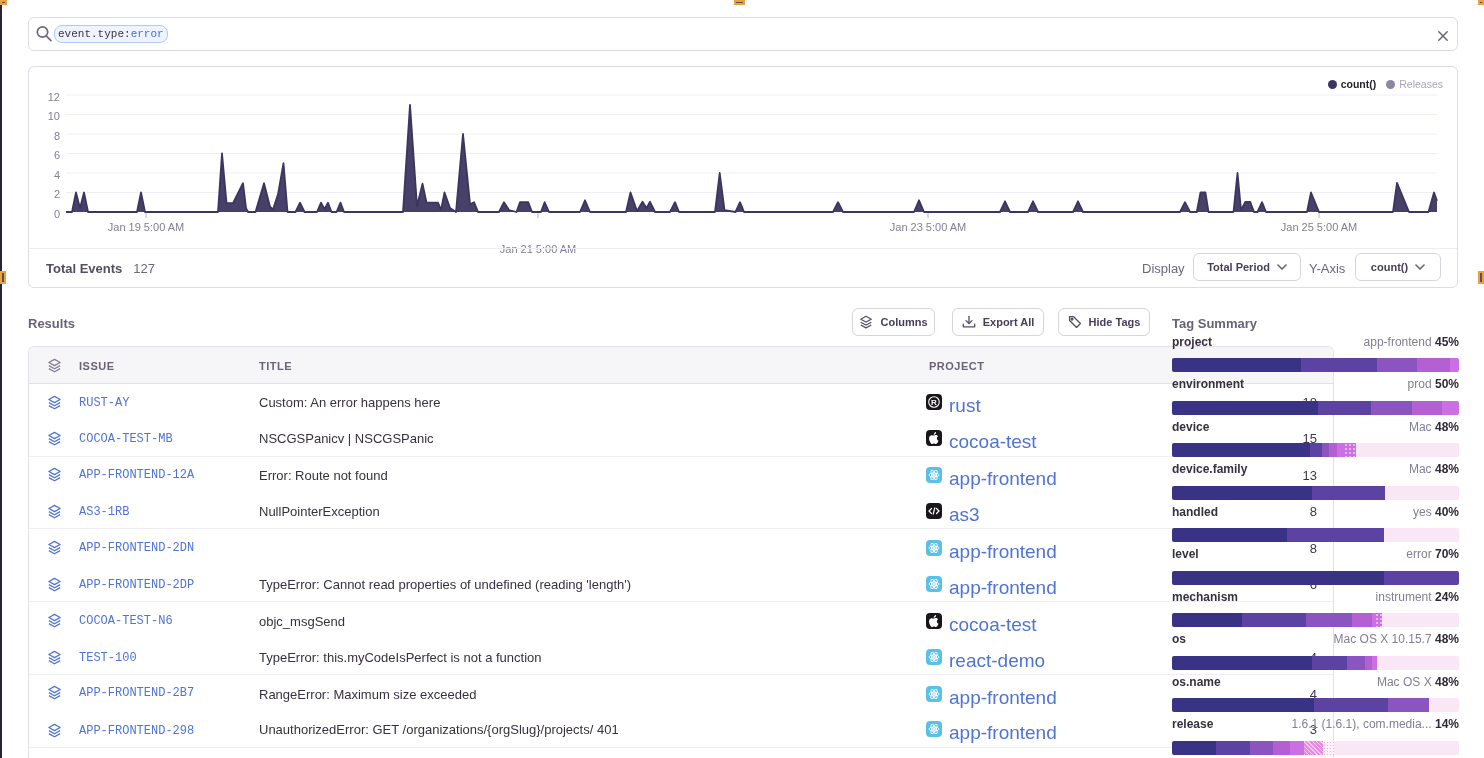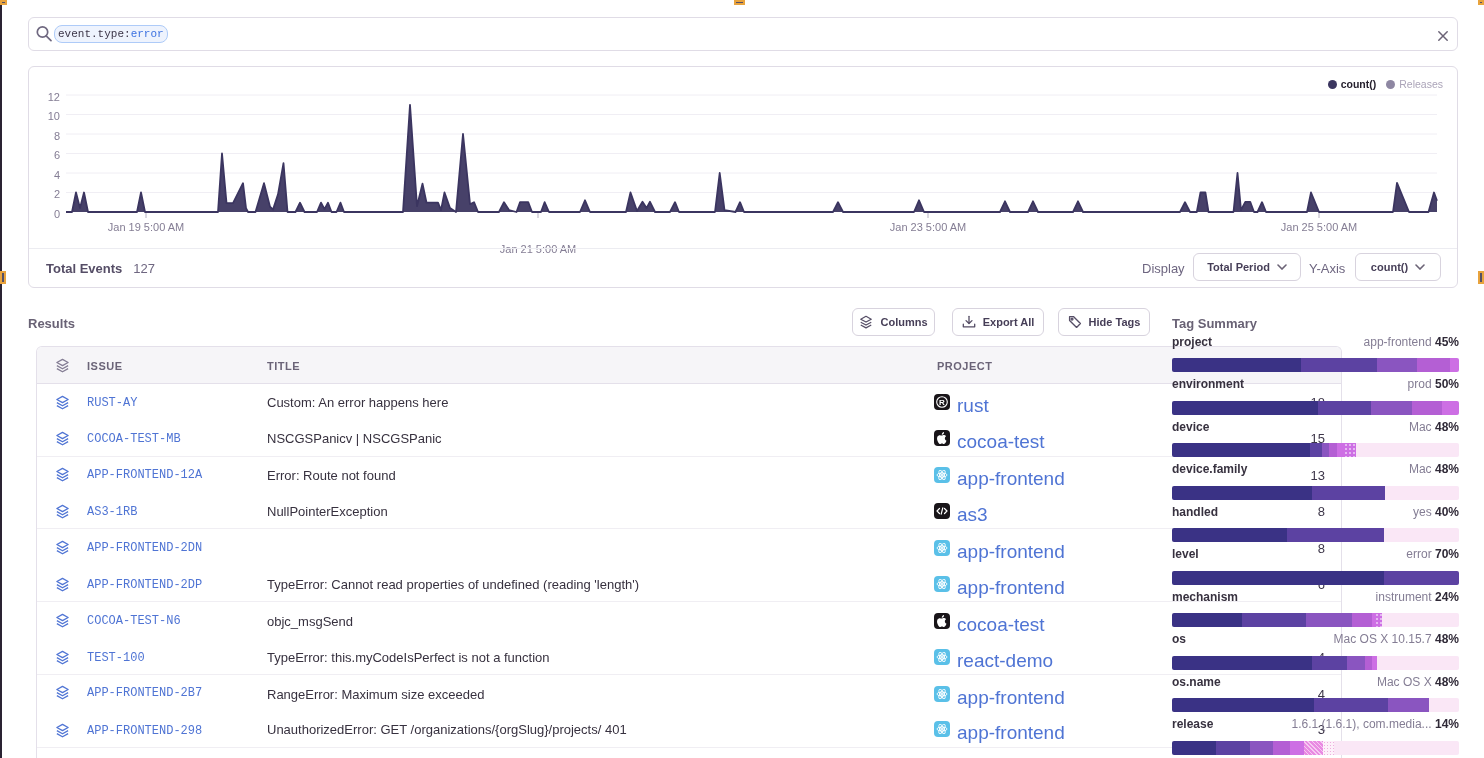--- a/index.html
+++ b/index.html
@@ -132,21 +132,21 @@
   Export All</div>
 <div class="btn" style="left:1058px;top:308px;width:92px;height:28px;">
   <svg width="14" height="14" viewBox="0 0 16 16">
       <g fill="none" stroke="#564e66" stroke-width="1.5" stroke-linejoin="round">
         <path d="M1.8 6.2 V1.8 H6.2 L14.2 9.8 L9.8 14.2 Z"></path>
         <circle cx="4.6" cy="4.6" r="1.1"></circle>
       </g>
     </svg>
   Hide Tags</div>
 
-<div class="abs" style="left:28px;top:346px;width:1306px;height:412px;border:1px solid #e4e0ea;border-bottom:none;border-radius:6px 6px 0 0;overflow:hidden;margin-left:8px;">
+<div class="abs" style="left:28px;top:346px;width:1306px;height:412px;border:1px solid #e4e0ea;border-bottom:none;border-radius:6px 6px 0 0;overflow:hidden;">
   <div class="abs" style="left:0;top:0;width:100%;height:37px;background:#f6f5f8;background-image:radial-gradient(#eceaf0 22%, transparent 24%);background-size:4px 4px;border-bottom:1px solid #e4e0ea;"></div>
 
   <svg class="abs" style="left:18px;top:11px;" width="15" height="15" viewBox="0 0 16 16">
       <g fill="none" stroke="#847d94" stroke-width="1.4" stroke-linejoin="round">
         <path d="M8 1.5 L14 4.8 L8 8.1 L2 4.8 Z"></path>
         <path d="M2 8.2 L8 11.5 L14 8.2"></path>
         <path d="M2 11.4 L8 14.7 L14 11.4"></path>
       </g>
     </svg>
   <div class="abs hcell" style="left:50px;top:13px;">ISSUE</div>

